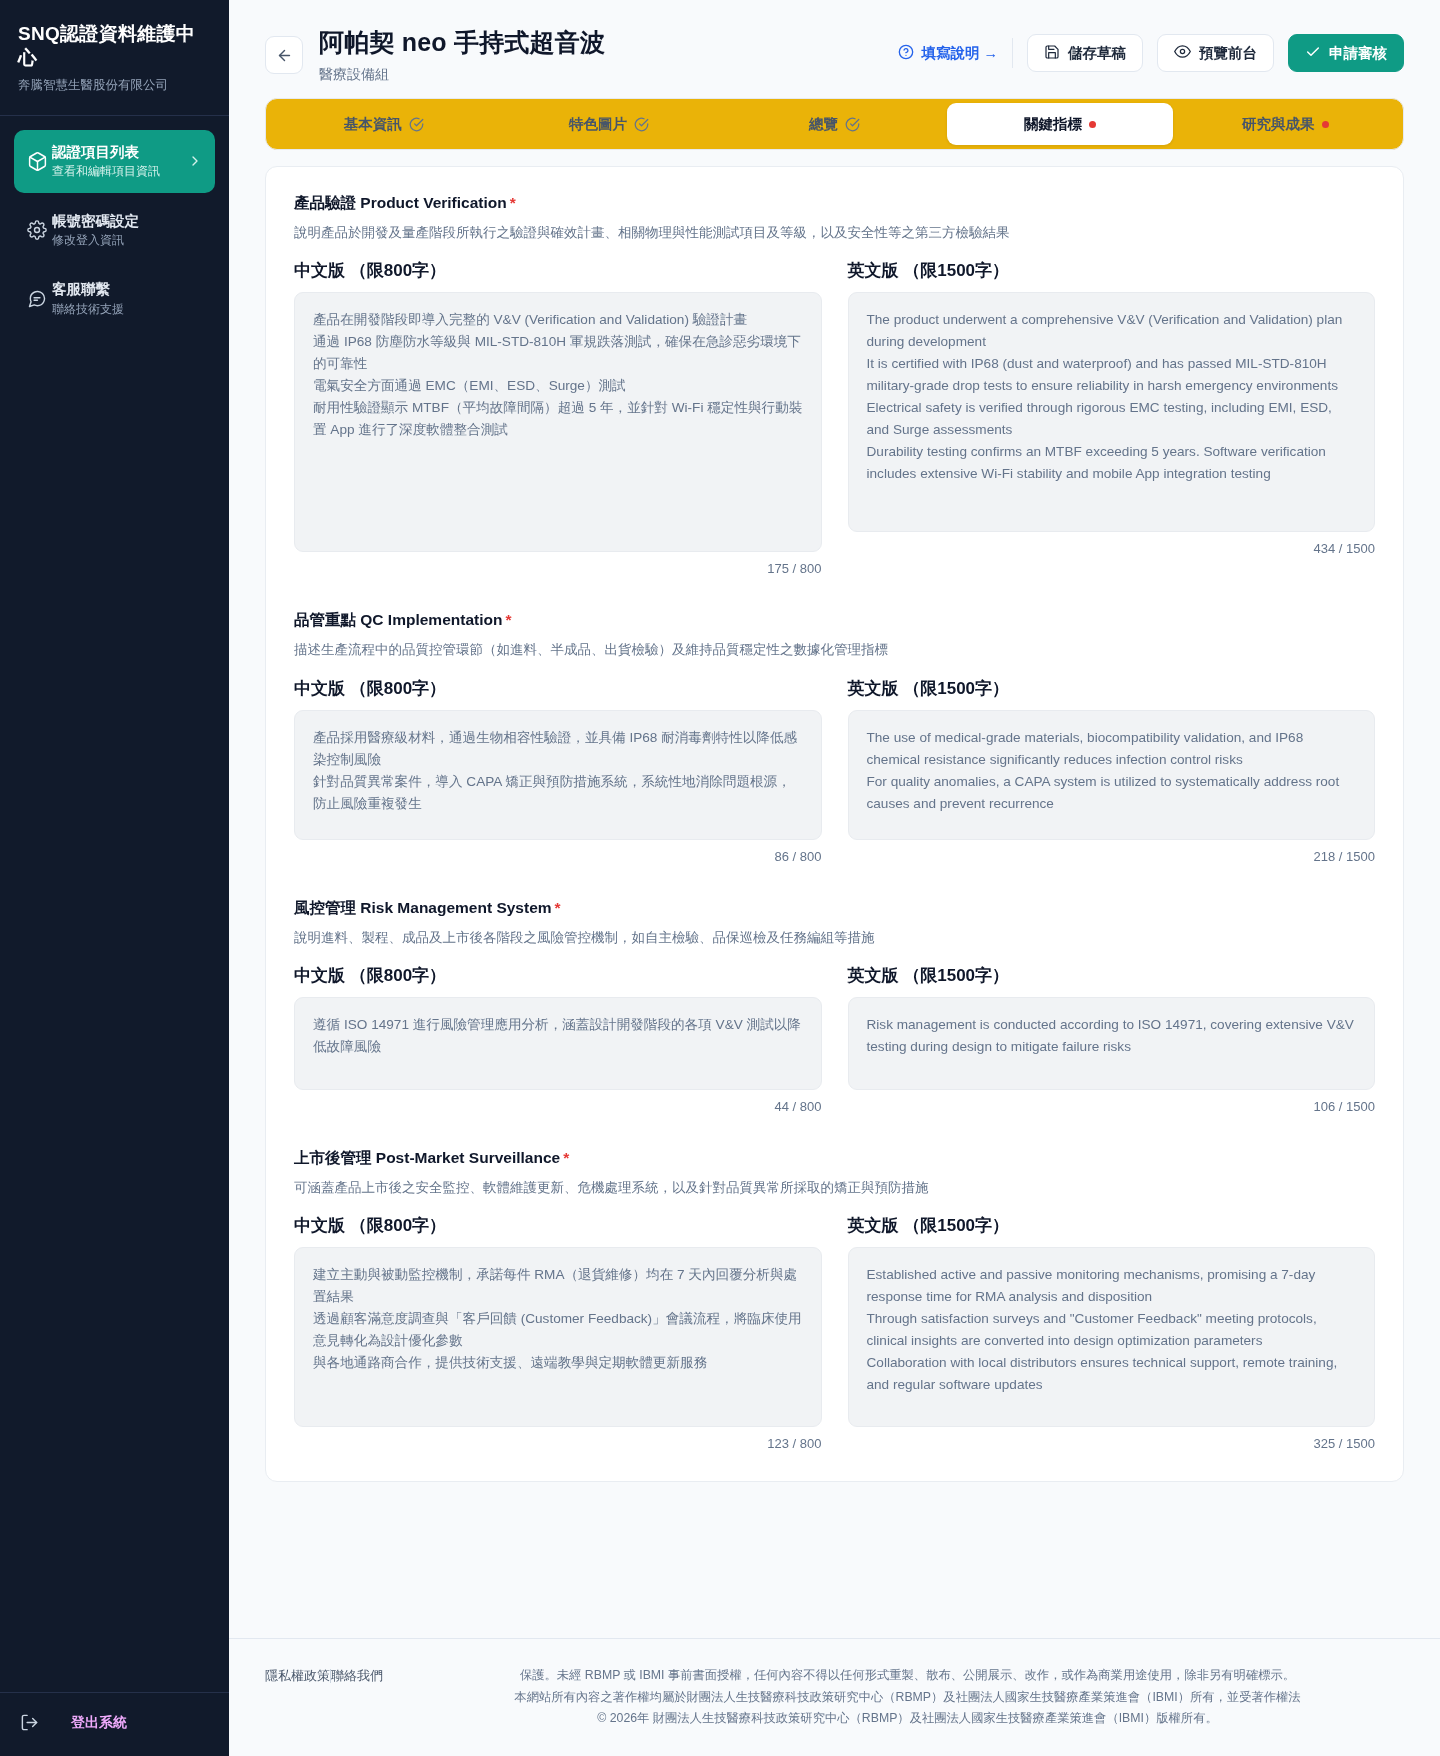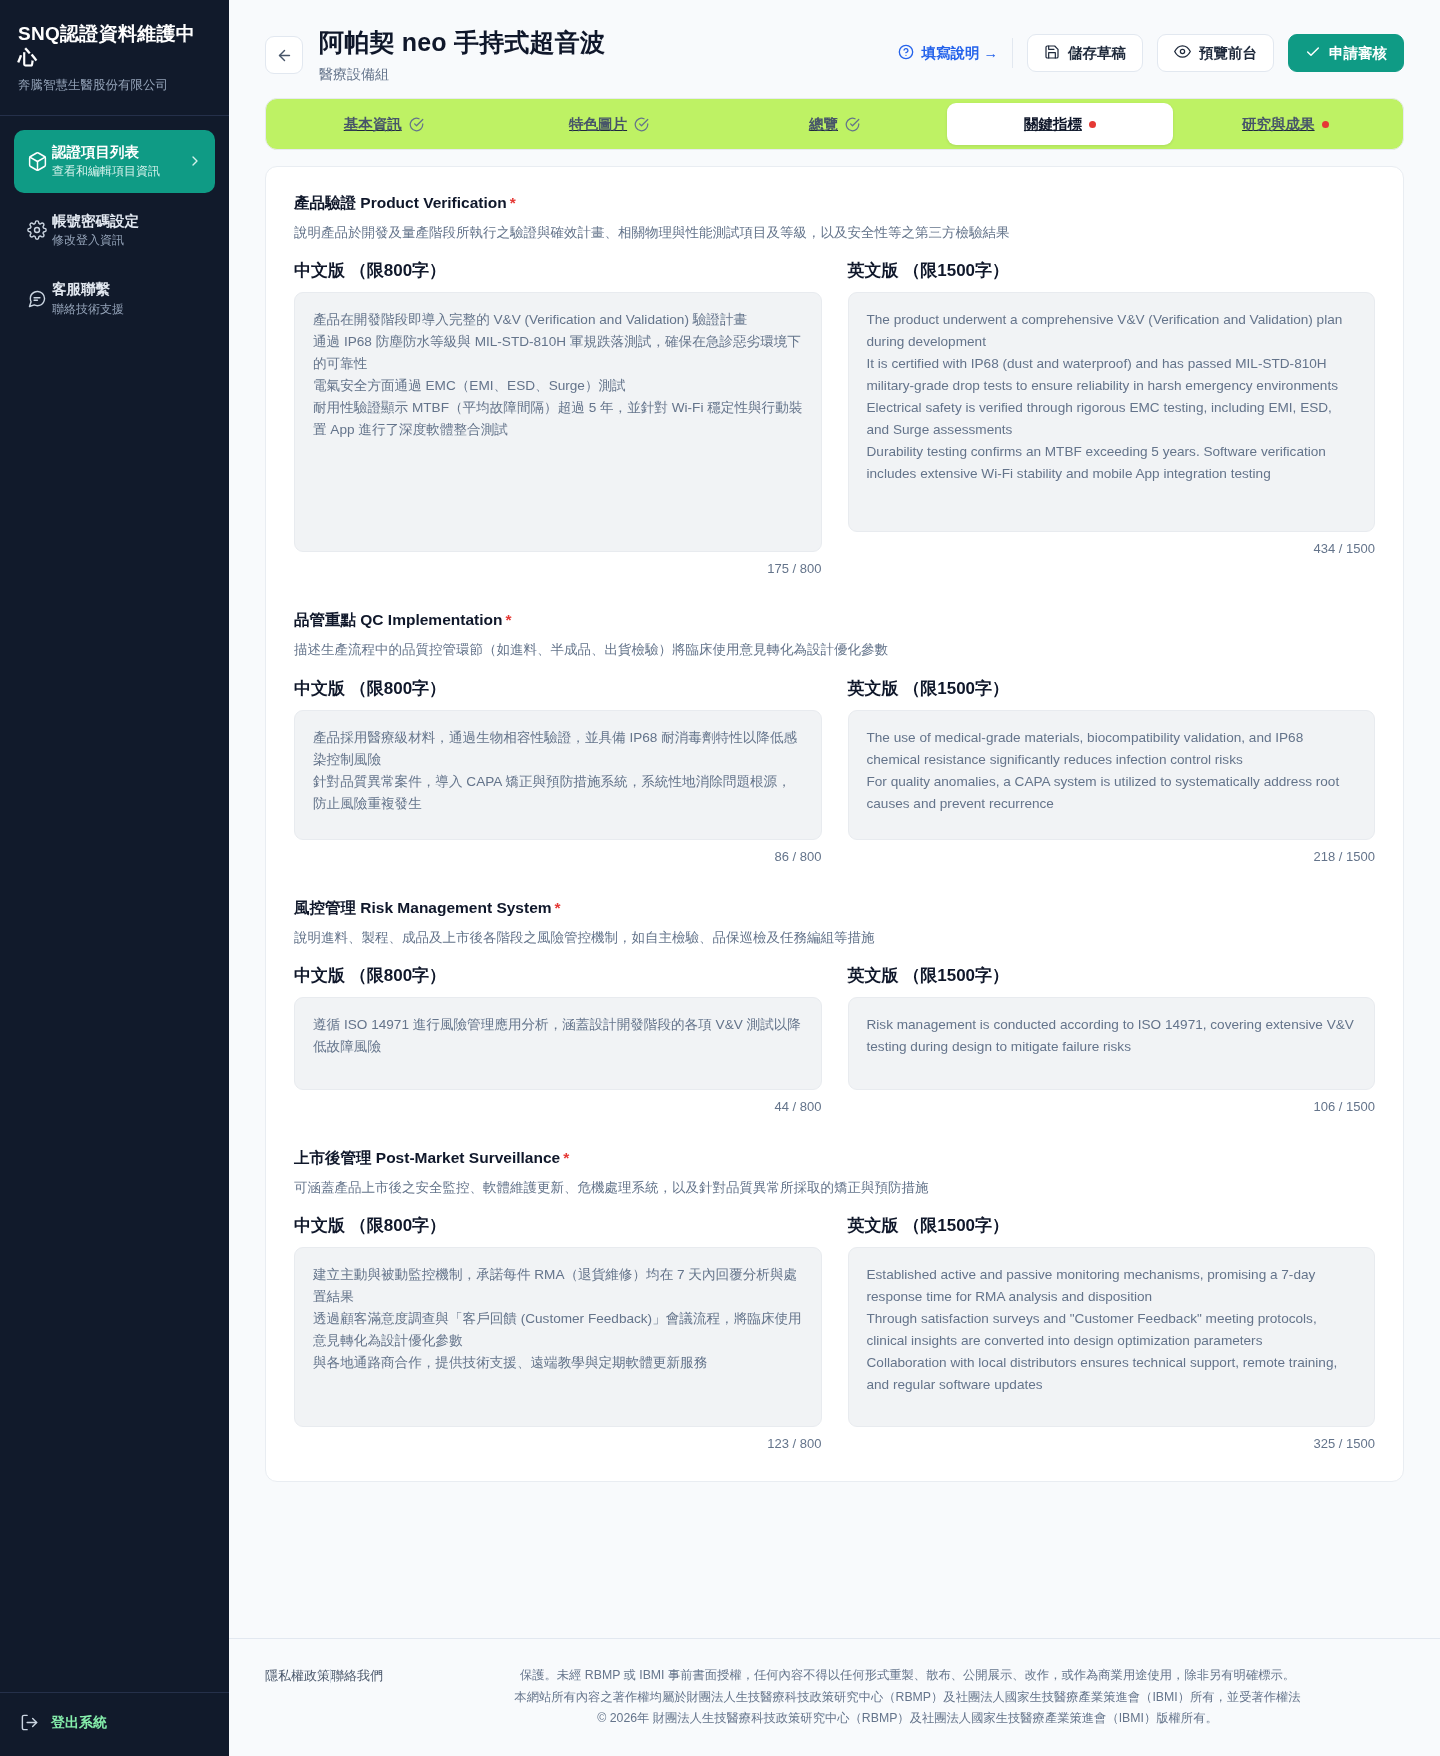--- a/index.html
+++ b/index.html
@@ -70,21 +70,21 @@
 
   .sidebar-footer {
     margin-top: auto;
     border-top: 1px solid #25304a;
     padding: 20px 20px 24px 20px;
     display: flex;
     align-items: center;
     gap: 12px;
     cursor: pointer;
   }
-  .sidebar-footer .logout-label { font-size: 14px; color: #86efac; font-weight: 600; }
+  .sidebar-footer .logout-label { font-size: 14px; color: #f0abfc; font-weight: 600; margin-left: 20px; }
   .logout-icon { color: #cbd5e1; display: flex; align-items: center; }
 
   
   .main {
     flex: 1 1 auto;
     display: flex;
     flex-direction: column;
     background: #f8fafc;
     min-width: 0;
   }
@@ -134,29 +134,28 @@
   }
   .btn.primary {
     background: #0f9b85;
     border-color: #0f9b85;
     color: #ffffff;
   }
 
   
   .tabs-wrap { padding: 0 36px; }
   .tabs {
-    background: #bef264;
+    background: #eab308;
     border: 1px solid #e7eaef;
     border-radius: 12px;
     height: 52px;
     display: flex;
     align-items: center;
     padding: 5px;
     gap: 0;
-    text-decoration: underline;
   }
   .tab {
     flex: 1 1 0;
     height: 42px;
     display: flex;
     align-items: center;
     justify-content: center;
     gap: 7px;
     font-size: 14.5px;
     font-weight: 600;
@@ -457,21 +456,21 @@
 Durability testing confirms an MTBF exceeding 5 years. Software verification includes extensive Wi-Fi stability and mobile App integration testing</textarea>
               <div class="counter">434 / 1500</div>
             </div>
           </div>
         </section>
 
         <section class="field-block">
           <div class="field-title">
             <span>品管重點 QC Implementation</span><span class="req">*</span>
           </div>
-          <div class="field-desc">描述生產流程中的品質控管環節（如進料、半成品、出貨檢驗）將臨床使用意見轉化為設計優化參數</div>
+          <div class="field-desc">描述生產流程中的品質控管環節（如進料、半成品、出貨檢驗）及維持品質穩定性之數據化管理指標</div>
           <div class="pair">
             <div class="col">
               <div class="col-label">中文版 （限800字）</div>
               <textarea class="ta" style="height: 130px;">產品採用醫療級材料，通過生物相容性驗證，並具備 IP68 耐消毒劑特性以降低感染控制風險
 針對品質異常案件，導入 CAPA 矯正與預防措施系統，系統性地消除問題根源，防止風險重複發生</textarea>
               <div class="counter">86 / 800</div>
             </div>
             <div class="col">
               <div class="col-label">英文版 （限1500字）</div>
               <textarea class="ta" style="height: 130px;">The use of medical-grade materials, biocompatibility validation, and IP68 chemical resistance significantly reduces infection control risks

